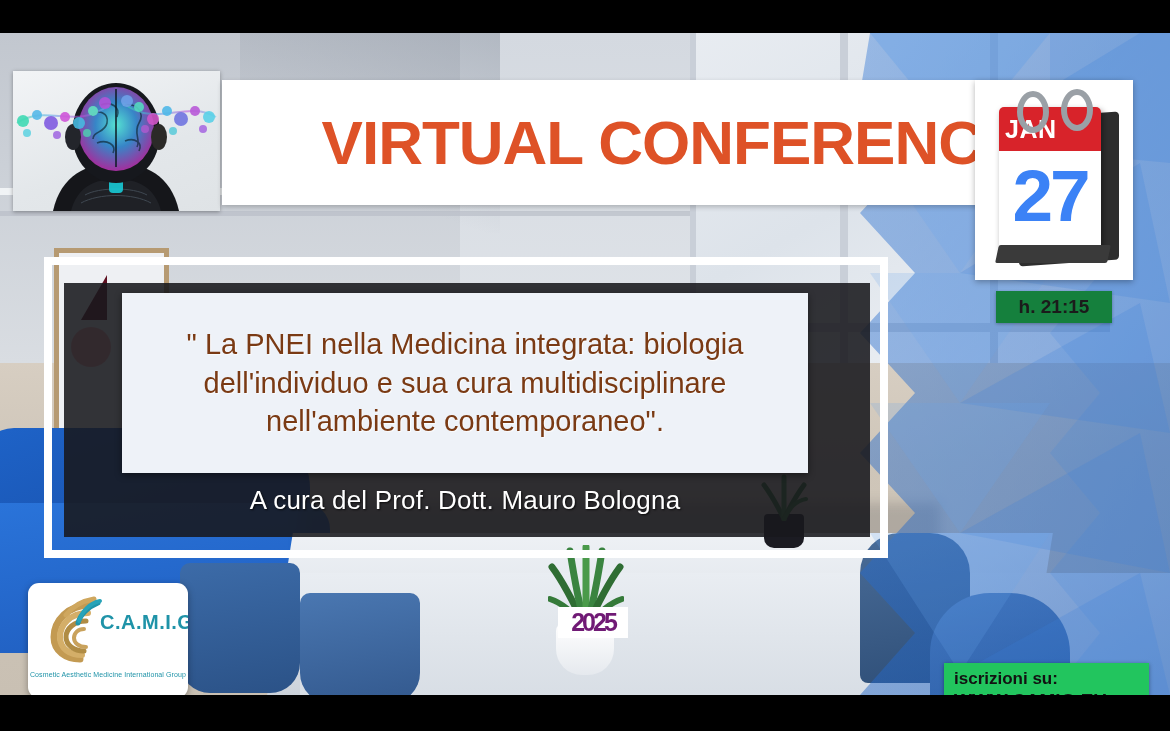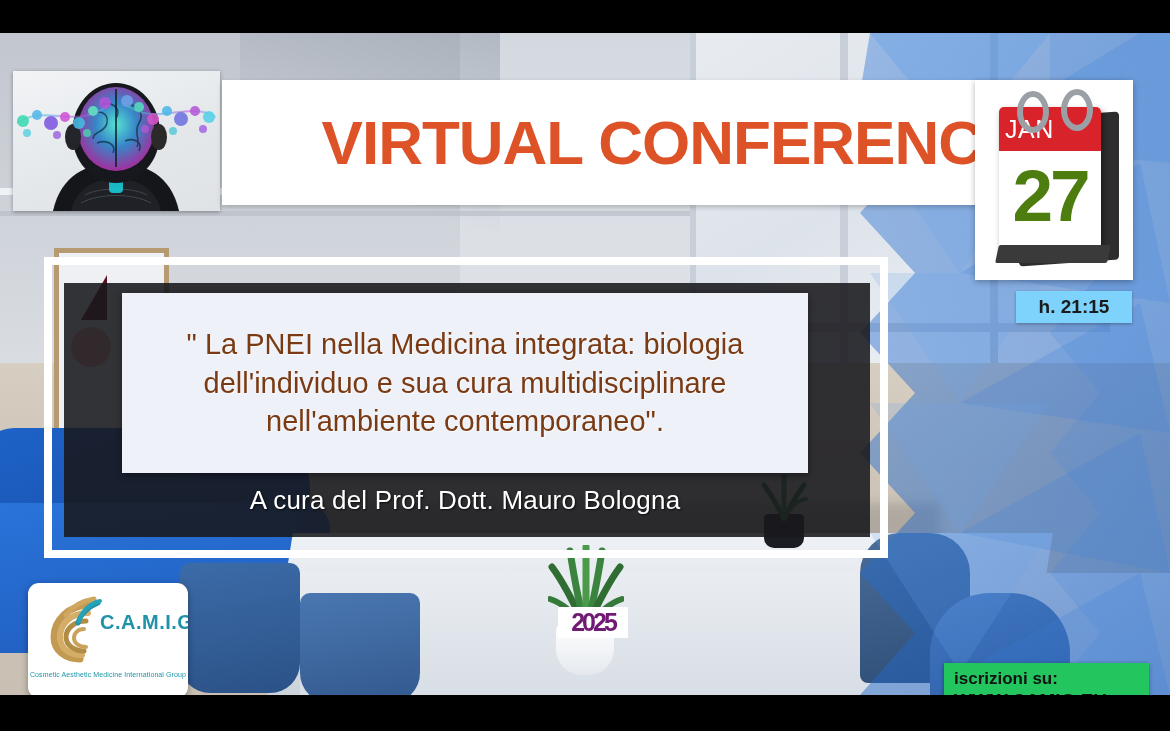--- a/index.html
+++ b/index.html
@@ -101,34 +101,34 @@
     position:absolute;left:975px;top:47px;width:158px;height:200px;background:#fff;
     box-shadow:0 2px 6px rgba(0,0,0,.3);
   }
   .cal{position:absolute;left:16px;top:13px;width:128px;height:172px;}
   .cal-back{position:absolute;left:28px;top:22px;width:100px;height:148px;background:#2e2e2e;border-radius:4px;
     transform:skewY(-4deg);}
   .cal-body{position:absolute;left:8px;top:14px;width:102px;height:146px;background:#fff;border-radius:5px;
     box-shadow:2px 3px 6px rgba(0,0,0,.4);overflow:hidden;}
   .cal-head{position:absolute;left:0;top:0;width:102px;height:44px;background:#d8232a;
     display:flex;align-items:center;padding-left:6px;box-sizing:border-box;}
-  .cal-month{color:#fff;font-size:25px;font-weight:400;letter-spacing:.5px;line-height:1;}
+  .cal-month{color:#fff;font-size:25px;font-weight:700;letter-spacing:.5px;line-height:1;}
   .cal-day{position:absolute;left:0;top:38px;width:102px;height:100px;display:flex;align-items:center;justify-content:center;
-    color:#4d7c0f;font-size:73px;font-weight:700;letter-spacing:-3px;}
+    color:#3b82f6;font-size:73px;font-weight:700;letter-spacing:-3px;}
   .cal-base{position:absolute;left:6px;top:152px;width:112px;height:18px;background:#3a3a3a;border-radius:2px;
      transform:skewX(-12deg);}
   .ring{position:absolute;width:20px;height:30px;border:6px solid #9aa0a6;border-radius:50%;background:transparent;}
   .ring.r1{left:26px;top:-2px;}
   .ring.r2{left:70px;top:-4px;}
 
   
   .time-box{
-    position:absolute;left:996px;top:258px;width:116px;height:32px;background:#7dd3fc;
+    position:absolute;left:996px;top:258px;width:116px;height:32px;background:#15803d;
     display:flex;align-items:center;justify-content:center;
-    color:#1b1b1b;font-size:19px;font-weight:700;box-shadow:0 1px 3px rgba(0,0,0,.3);margin-left:20px;
+    color:#1b1b1b;font-size:19px;font-weight:700;box-shadow:0 1px 3px rgba(0,0,0,.3);
   }
 
   
   .wframe{
     position:absolute;left:44px;top:224px;width:844px;height:301px;
     border:8px solid #ffffff;box-sizing:border-box;
   }
   .darkpanel{
     position:absolute;left:64px;top:250px;width:806px;height:254px;background:rgba(24,24,28,.88);
   }

